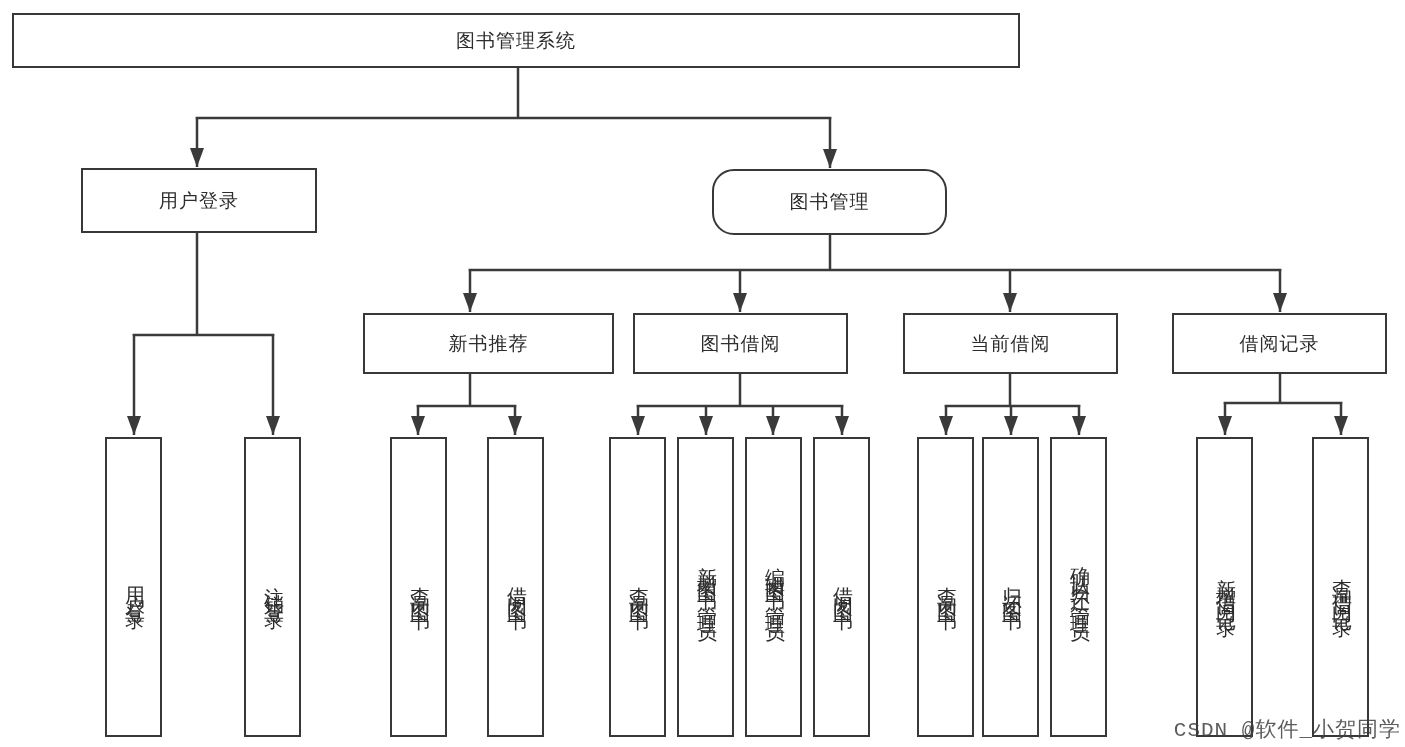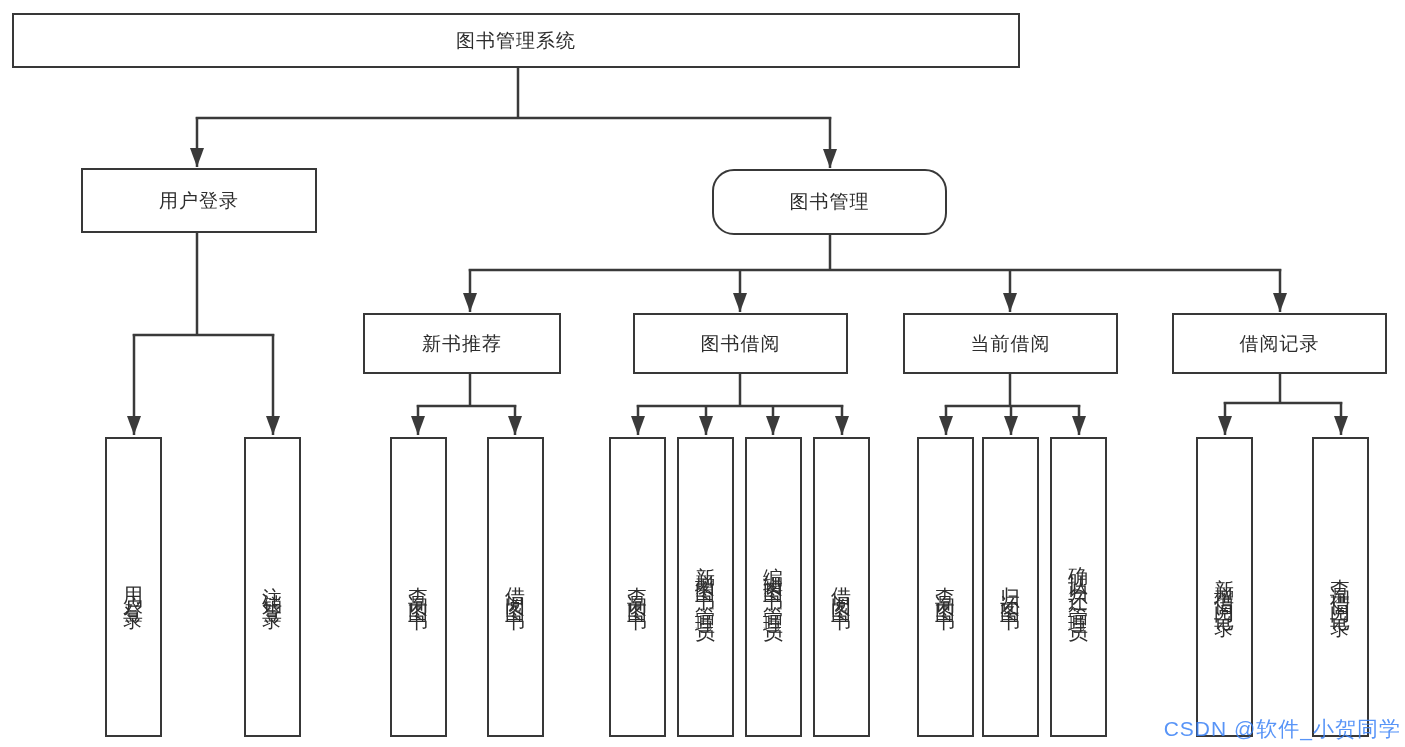--- a/index.html
+++ b/index.html
@@ -1,21 +1,21 @@
 <!DOCTYPE html>
 <html><head>
 <meta charset="utf-8">
 <style>
   html,body{margin:0;padding:0;background:#fff;}
   .canvas{
     position:relative;
     width:1405px;height:747px;
     background:#ffffff;
     overflow:hidden;
-    font-family:Liberation Sans, sans-serif;
+    font-family:Liberation Mono, monospace;
     color:#2d2d2d;
   }
   .wires{position:absolute;left:0;top:0;width:1405px;height:747px;}
   .node{
     position:absolute;
     box-sizing:border-box;
     background:#ffffff;
     border:2.5px solid #383838;
     display:flex;align-items:center;justify-content:center;
     text-align:center;
@@ -27,21 +27,21 @@
     text-orientation:mixed;
     font-size:20px;
     letter-spacing:8px;
     line-height:1;
     white-space:nowrap;
   }
   .watermark{
     position:absolute;
     right:4px;top:715px;
     font-size:21px;
-    color:#3b82f6;
+    color:#404040;
     opacity:.85;
     letter-spacing:1px;
     white-space:nowrap;
   }
 </style>
 </head>
 <body>
 
 <div class="canvas">
 
@@ -99,21 +99,21 @@
     <span class="h-label">图书管理系统</span>
   </div>
 
   <div class="node" style="left:81px;top:168px;width:236px;height:65px;">
     <span class="h-label">用户登录</span>
   </div>
   <div class="node" style="left:712px;top:169px;width:235px;height:66px;border-radius:22px;">
     <span class="h-label">图书管理</span>
   </div>
 
-  <div class="node" style="left:363px;top:313px;width:198px;height:61px;">
+  <div class="node" style="left:363px;top:313px;width:251px;height:61px;">
     <span class="h-label">新书推荐</span>
   </div>
   <div class="node" style="left:903px;top:313px;width:215px;height:61px;">
     <span class="h-label">当前借阅</span>
   </div>
   <div class="node" style="left:633px;top:313px;width:215px;height:61px;">
     <span class="h-label">图书借阅</span>
   </div>
   <div class="node" style="left:1172px;top:313px;width:215px;height:61px;">
     <span class="h-label">借阅记录</span>

